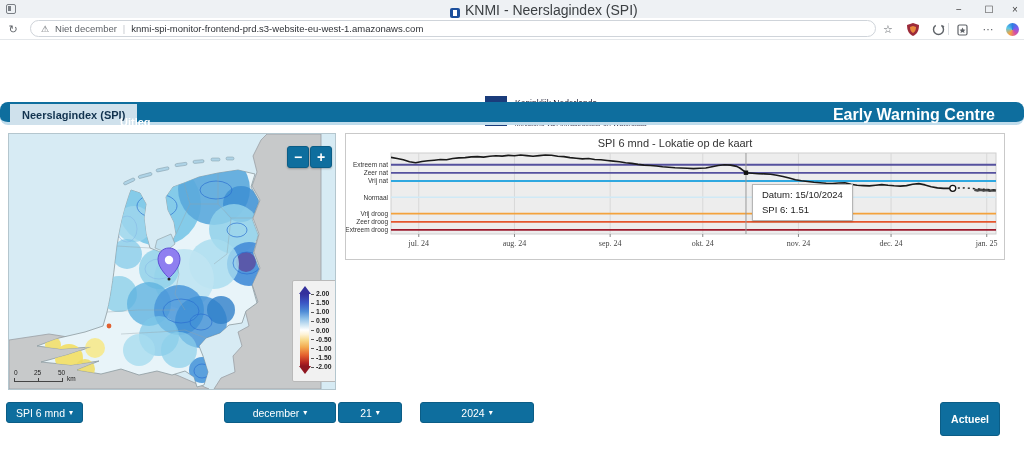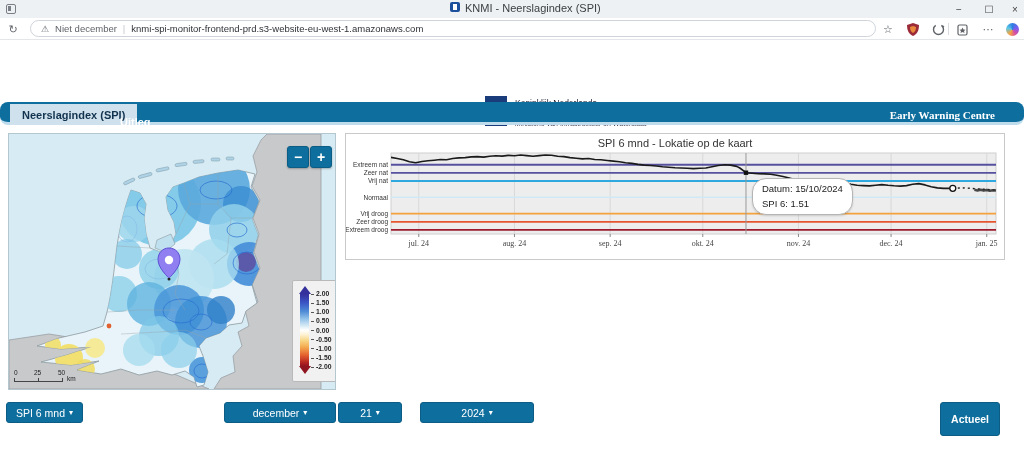--- a/index.html
+++ b/index.html
@@ -5,22 +5,22 @@
 <style>
   * { margin:0; padding:0; box-sizing:border-box; }
   html,body { width:1024px; height:474px; overflow:hidden; background:#fff;
     font-family:"Liberation Sans", sans-serif; }
   #screen { position:relative; width:1024px; height:474px; background:#fff; }
 
   
   .tab-strip { position:absolute; left:0; top:0; width:1024px; height:18px; background:#eef1f4; }
   .ws-icon { position:absolute; left:6px; top:4px; width:10px; height:10px; border:1.3px solid #7a7f85; border-radius:2px; }
   .ws-icon::after { content:""; position:absolute; left:1px; top:1px; width:3px; height:5px; background:#7a7f85; }
-  .btab { position:absolute; left:440px; top:2px; height:16px; display:flex; align-items:flex-start; gap:5px;
-     padding:0 10px; background:#eef1f4; font-size:11px; color:#3c4043; }
+  .btab { position:absolute; left:440px; top:2px; height:16px; display:flex; align-items:flex-end; gap:5px;
+     padding:0 10px; background:#eef1f4; font-size:14px; color:#3c4043; }
   .favicon { width:10px; height:10px; background:#1c4f9c; border-radius:2px; position:relative; flex:0 0 aupx; }
   .favicon::after { content:""; position:absolute; left:3px; top:2px; width:4px; height:6px; background:#fff; }
   .winbtn { position:absolute; top:0; width:30px; height:18px; display:flex; align-items:center; justify-content:center;
      font-size:10px; color:#444; }
   .toolbar { position:absolute; left:0; top:18px; width:1024px; height:22px; background:#fff; border-bottom:1px solid #e4e7ea; }
   .tb-icon { position:absolute; top:0; height:22px; display:flex; align-items:center; justify-content:center;
      color:#5f6368; font-size:11px; width:20px; }
   .addr { position:absolute; left:30px; top:2px; width:846px; height:17px; border:1px solid #cfd4da; border-radius:9px;
      background:#fff; display:flex; align-items:center; font-size:9.5px; color:#5f6368; padding:0 10px; gap:6px; }
   .addr .sep { color:#c3c7cc; }
@@ -39,22 +39,22 @@
   .logo-text .l3 { font-size:7px; font-style:italic; color:#3c3c55; margin-top:1px; }
   .hdr-links { position:absolute; right:8px; top:60px; font-size:9.5px; color:#8a8f94; }
   .hdr-links a { color:#2a7fc1; text-decoration:underline; cursor:pointer; }
 
   
   .nav { position:absolute; left:0; top:102px; width:1024px; height:23px; background:#0e6e9e; border-bottom:3px solid #bfdcec;border-radius:8px; }
   .nav-tab-active { position:absolute; left:10px; top:2px; height:21px; background:#cfe1ec; color:#12334f;
      font-weight:bold; font-size:11px; display:flex; align-items:center; padding:0 12px; cursor:pointer; }
   .nav-tab { position:absolute; left:120px; top:0; height:39px; color:#fff; font-weight:bold; font-size:11px;
      display:flex; align-items:center; cursor:pointer; }
-  .nav-right { position:absolute; right:29px; top:0; height:26px; color:#fff; font-weight:bold; font-size:11px;
-     display:flex; align-items:center;font-family:Liberation Serif, serif; }
+  .nav-right { position:absolute; right:29px; top:0; height:26px; color:#fff; font-weight:bold; font-size:16px;
+     display:flex; align-items:center; }
 
   
   .map-panel { position:absolute; left:8px; top:133px; width:328px; height:257px; background:#d7ebf4;
      border:1px solid #b4c6ce; overflow:hidden; }
   .zbtn { position:absolute; top:12px; width:22px; height:22px; background:#0e6e9e; border:1px solid #0b5d86;
      border-radius:3px; color:#fff; font-size:14px; font-weight:bold; display:flex; align-items:center;
      justify-content:center; cursor:pointer; box-shadow:0 1px 2px rgba(0,0,0,.25); }
   .legend { position:absolute; left:283px; top:146px; width:45px; height:102px; background:#f1f1f1;
      border:1px solid #b9b9b9; border-radius:2px; }
   .lg-bar { position:absolute; left:7px; top:13px; bottom:15px; width:9px;
@@ -332,21 +332,21 @@
         <text x="42" y="90.07665995975854" text-anchor="end" class="ytick">Zeer droog</text>
         <line x1="45" y1="95.92555331991952" x2="650" y2="95.92555331991952" stroke="#9b1b2e" stroke-width="1.8"></line>
         <text x="42" y="98.22555331991951" text-anchor="end" class="ytick">Extreem droog</text>
         <line x1="399.9744897959184" y1="19" x2="399.9744897959184" y2="100" stroke="#9a9a9a" stroke-width="1"></line>
         <polyline points="45.0,23.4 51.2,24.5 57.3,25.8 63.5,27.8 69.7,28.8 75.9,27.5 82.0,26.8 88.2,26.2 94.4,25.5 100.6,25.8 106.7,24.5 112.9,23.9 119.1,23.6 125.3,22.9 131.4,22.6 137.6,23.1 143.8,22.3 149.9,21.8 156.1,22.1 162.3,21.4 168.5,21.8 174.6,21.0 180.8,21.6 187.0,22.3 193.2,21.6 199.3,21.0 205.5,21.3 211.7,22.3 217.9,22.6 224.0,23.6 230.2,24.2 236.4,24.9 242.6,24.5 248.7,25.5 254.9,25.8 261.1,26.5 267.2,27.1 273.4,27.8 279.6,28.8 285.8,29.4 291.9,30.4 298.1,31.1 304.3,31.5 310.5,32.0 316.6,32.7 322.8,33.2 329.0,33.7 335.2,34.0 341.3,34.3 347.5,34.6 353.7,34.3 359.8,34.0 366.0,32.7 372.2,31.5 378.4,30.7 384.5,31.1 390.7,32.4 393.8,34.0 400.0,38.7 406.1,39.2 412.3,39.7 418.5,39.9 424.7,40.2 430.8,41.2 437.0,42.5 443.2,44.1 449.4,45.7 455.5,46.7 461.7,47.5 467.9,48.2 474.1,48.7 480.2,49.2 486.4,49.5 492.6,49.0 498.8,48.7 504.9,50.3 511.1,51.3 517.3,51.6 523.4,51.9 529.6,51.3 535.8,50.6 542.0,51.3 548.1,51.8 554.3,52.1 560.5,51.6 566.7,50.3 572.8,49.6 579.0,50.9 585.2,52.7 591.4,53.9 597.5,54.4 606.8,54.4" fill="none" stroke="#1a1a1a" stroke-width="1.6" stroke-linejoin="round"></polyline>
         <polyline points="606.8,54.4 613.0,54.0 619.1,53.9 625.3,54.4 631.5,54.9 637.7,55.2 643.8,55.7 650.0,56.0" fill="none" stroke="#1a1a1a" stroke-width="1.4" stroke-linejoin="round" stroke-dasharray="2,3"></polyline>
         <polyline points="628.4,55.8 631.5,56.5 634.6,55.7 637.7,56.6 640.7,56.0 643.8,56.8 646.9,56.2 650.0,56.5" fill="none" stroke="#2b2b2b" stroke-width="2.6" stroke-linejoin="round" opacity="0.85"></polyline>
         <rect x="397.7744897959184" y="36.520321931589535" width="4.4" height="4.4" fill="#111"></rect>
         <circle cx="606.7857142857143" cy="54.366197183098585" r="3" fill="#fff" stroke="#111" stroke-width="1.3"></circle>
       </svg>
-    <div class="tooltip" style="left: 405.974px; top: 44px; border-radius: 14px;">
+    <div class="tooltip" style="left: 405.974px; top: 50px;">
       <div>Datum: 15/10/2024</div>
       <div>SPI 6: 1.51</div>
     </div>
   </div>
 
   <div class="btn" id="btn-index">
     <span>SPI 6 mnd</span>
     <span class="caret">▾</span>
   </div>
   <div class="btn" id="btn-month">

